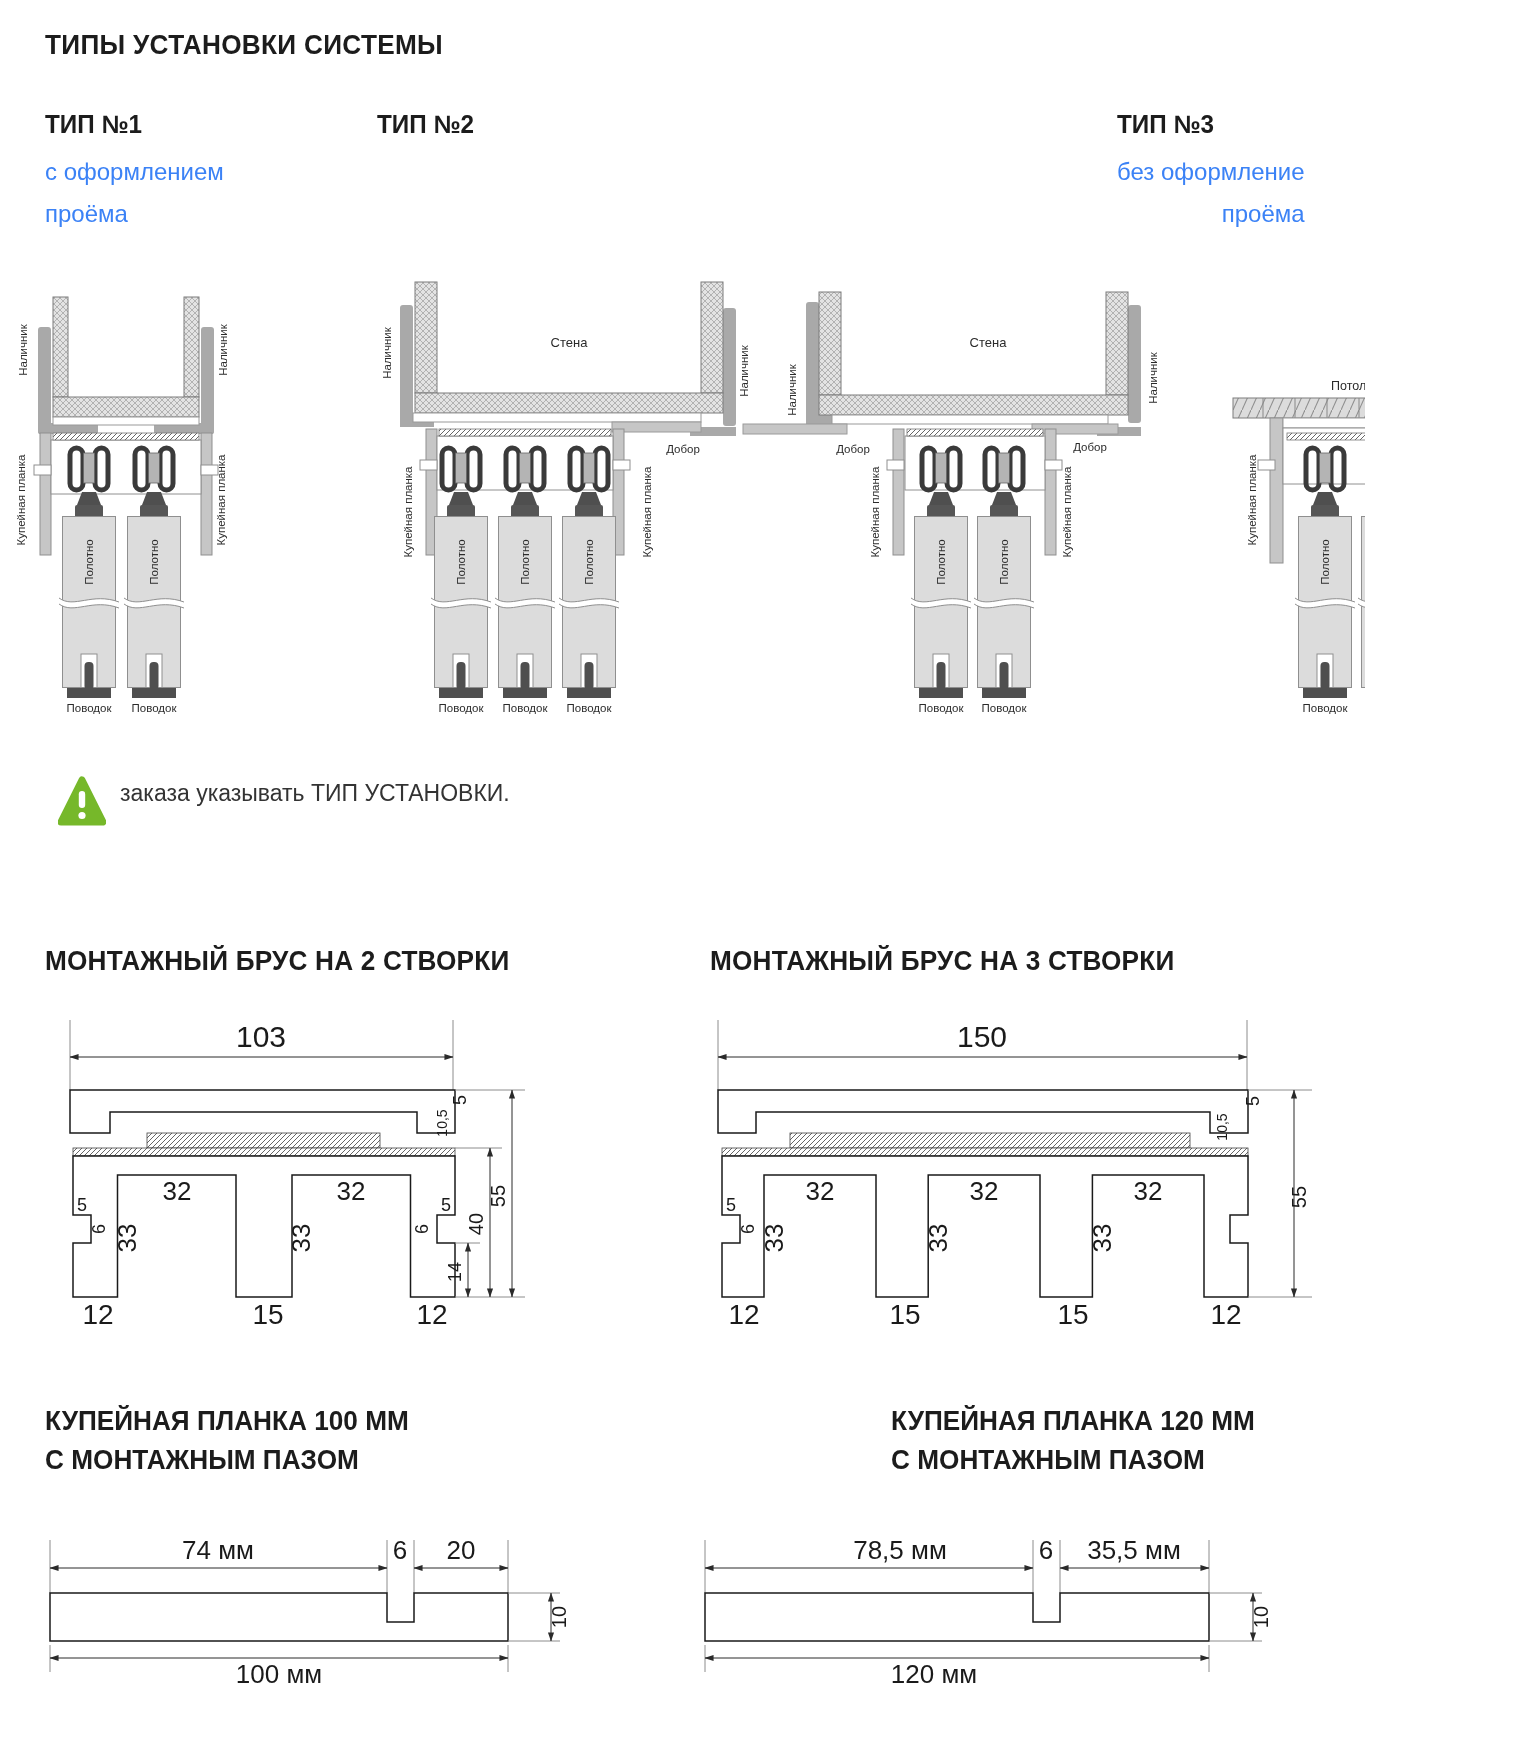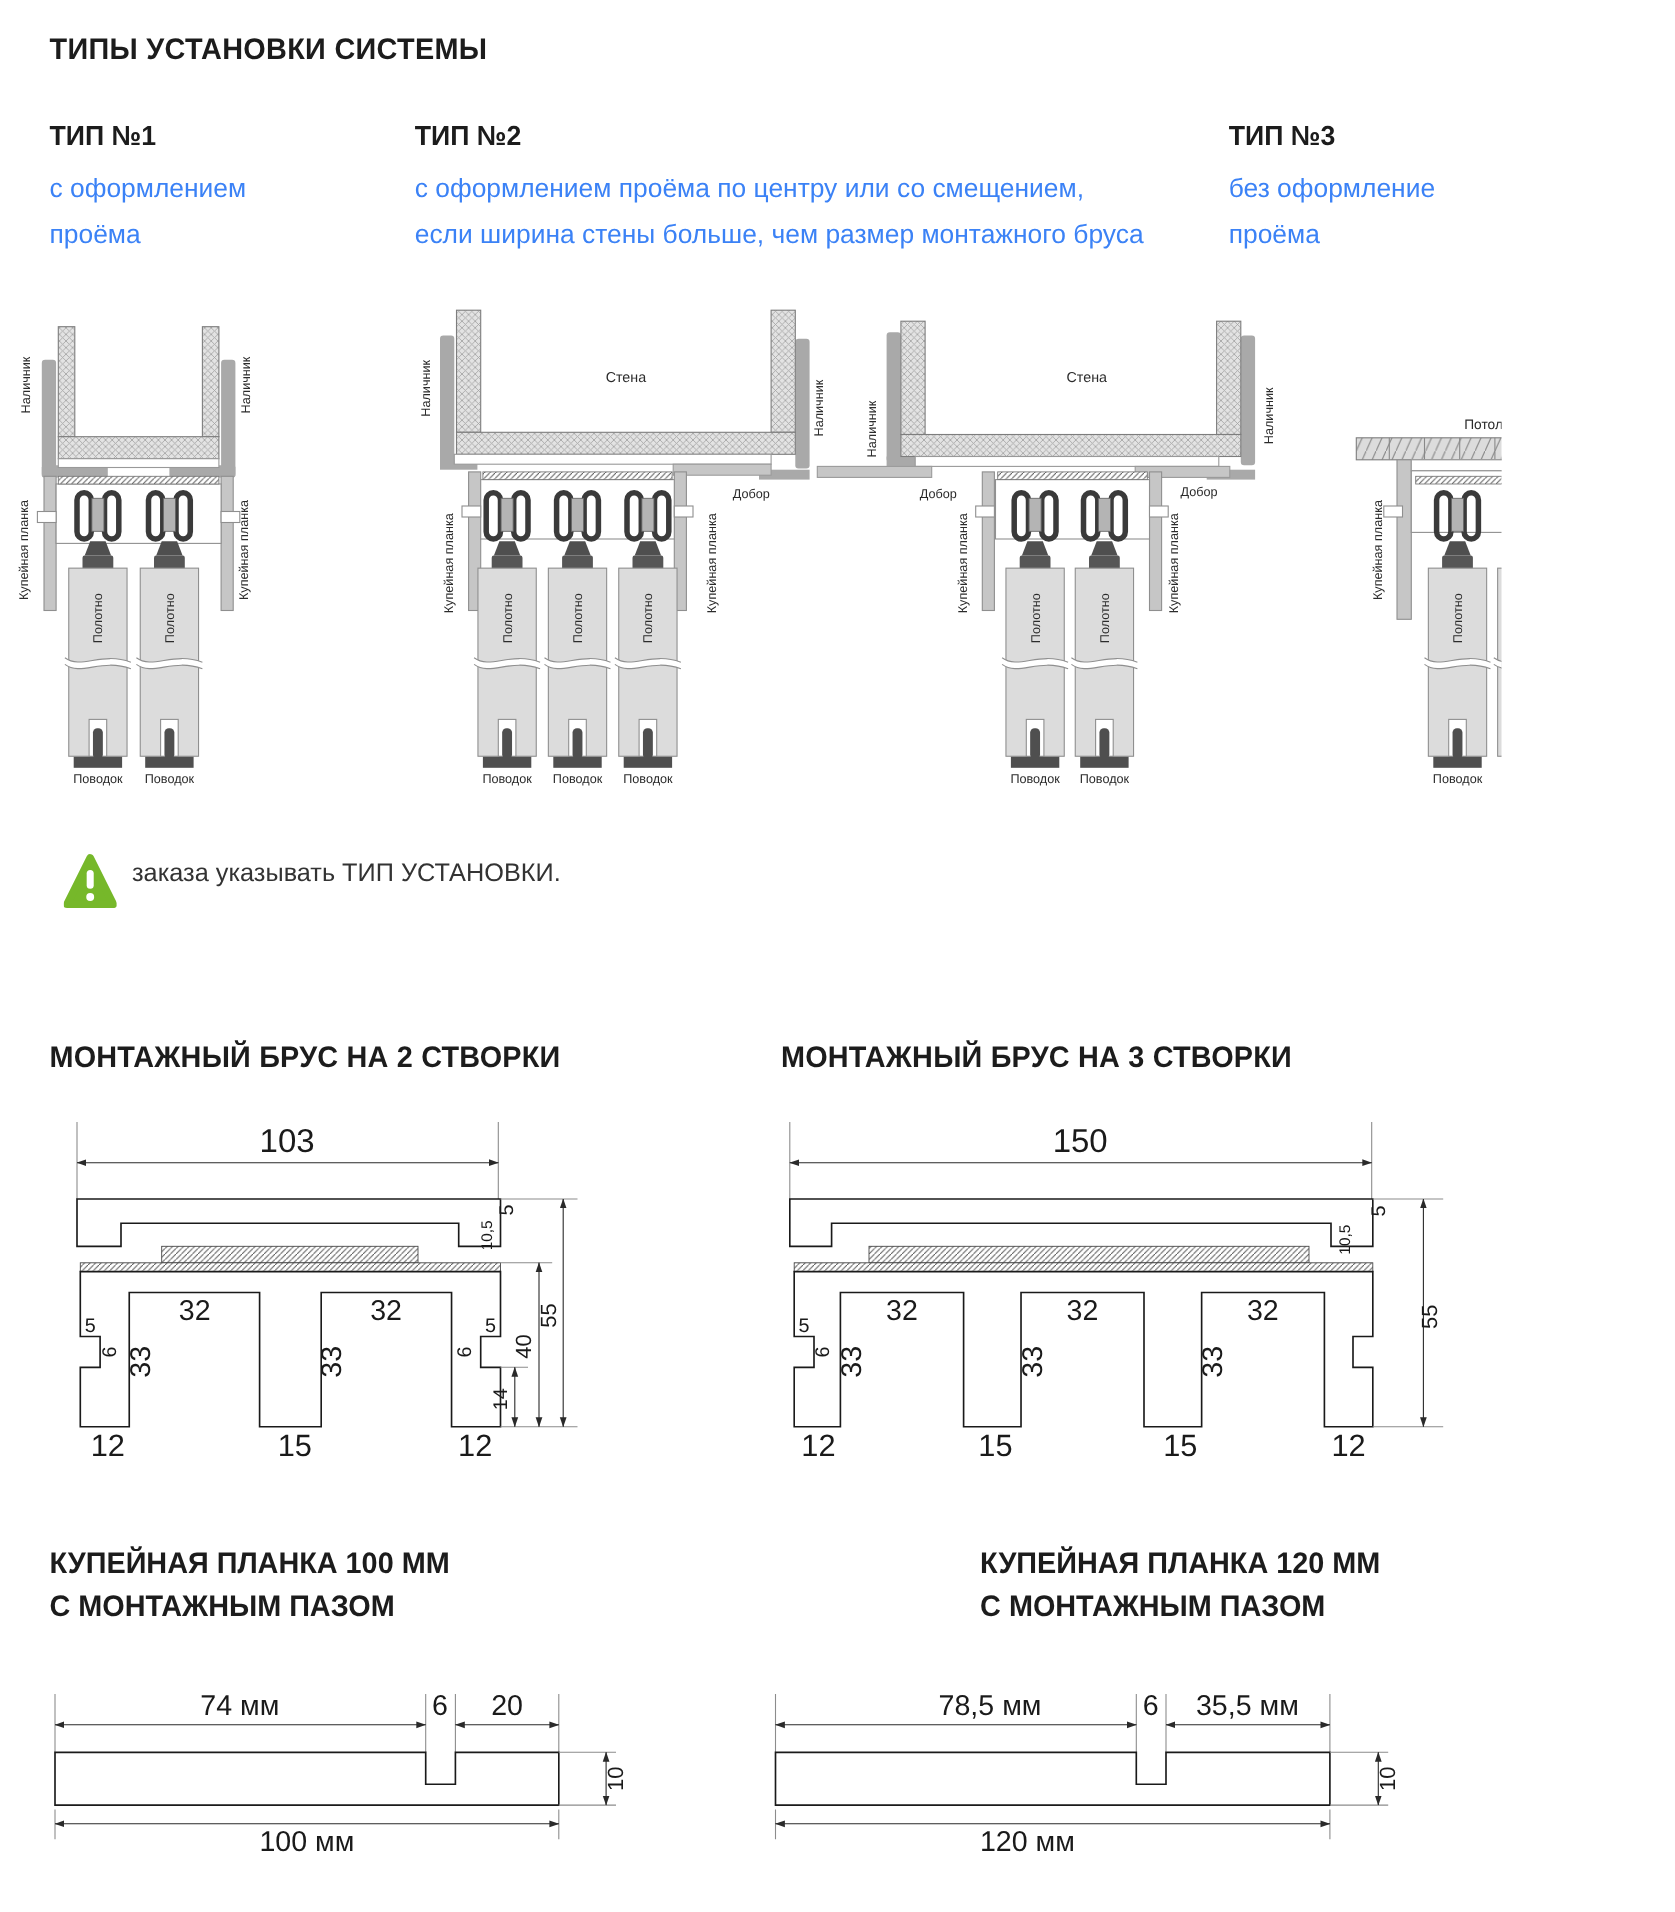--- a/index.html
+++ b/index.html
@@ -70,29 +70,25 @@
   <div class="abs" style="left:45px;top:110px;">
     <div class="type-name">ТИП №1</div>
     <div class="type-desc" style="margin-top:12px;">
       <div>с оформлением</div>
       <div>проёма</div>
     </div>
   </div>
 
   <div class="abs" style="left:377px;top:110px;">
     <div class="type-name">ТИП №2</div>
-    <div class="type-desc" style="margin-top:12px;">
-      <div>с оформлением проёма по центру или со смещением,</div>
-      <div>если ширина стены больше, чем размер монтажного бруса</div>
-    </div>
   </div>
 
   <div class="abs" style="left:1117px;top:110px;">
     <div class="type-name">ТИП №3</div>
-    <div class="type-desc" style="margin-top:12px;">
+    <div class="type-desc" style="margin-top:12px;text-align:right;">
       <div>без оформление</div>
       <div>проёма</div>
     </div>
   </div>
 
   <svg class="abs" style="left:0;top:250px;" width="1523" height="470" viewBox="0 0 1523 470">
 
     <g>
       <rect x="38" y="77" width="13" height="107" rx="3" fill="#a9a9a9"></rect>
       <rect x="201" y="77" width="13" height="107" rx="3" fill="#a9a9a9"></rect>

